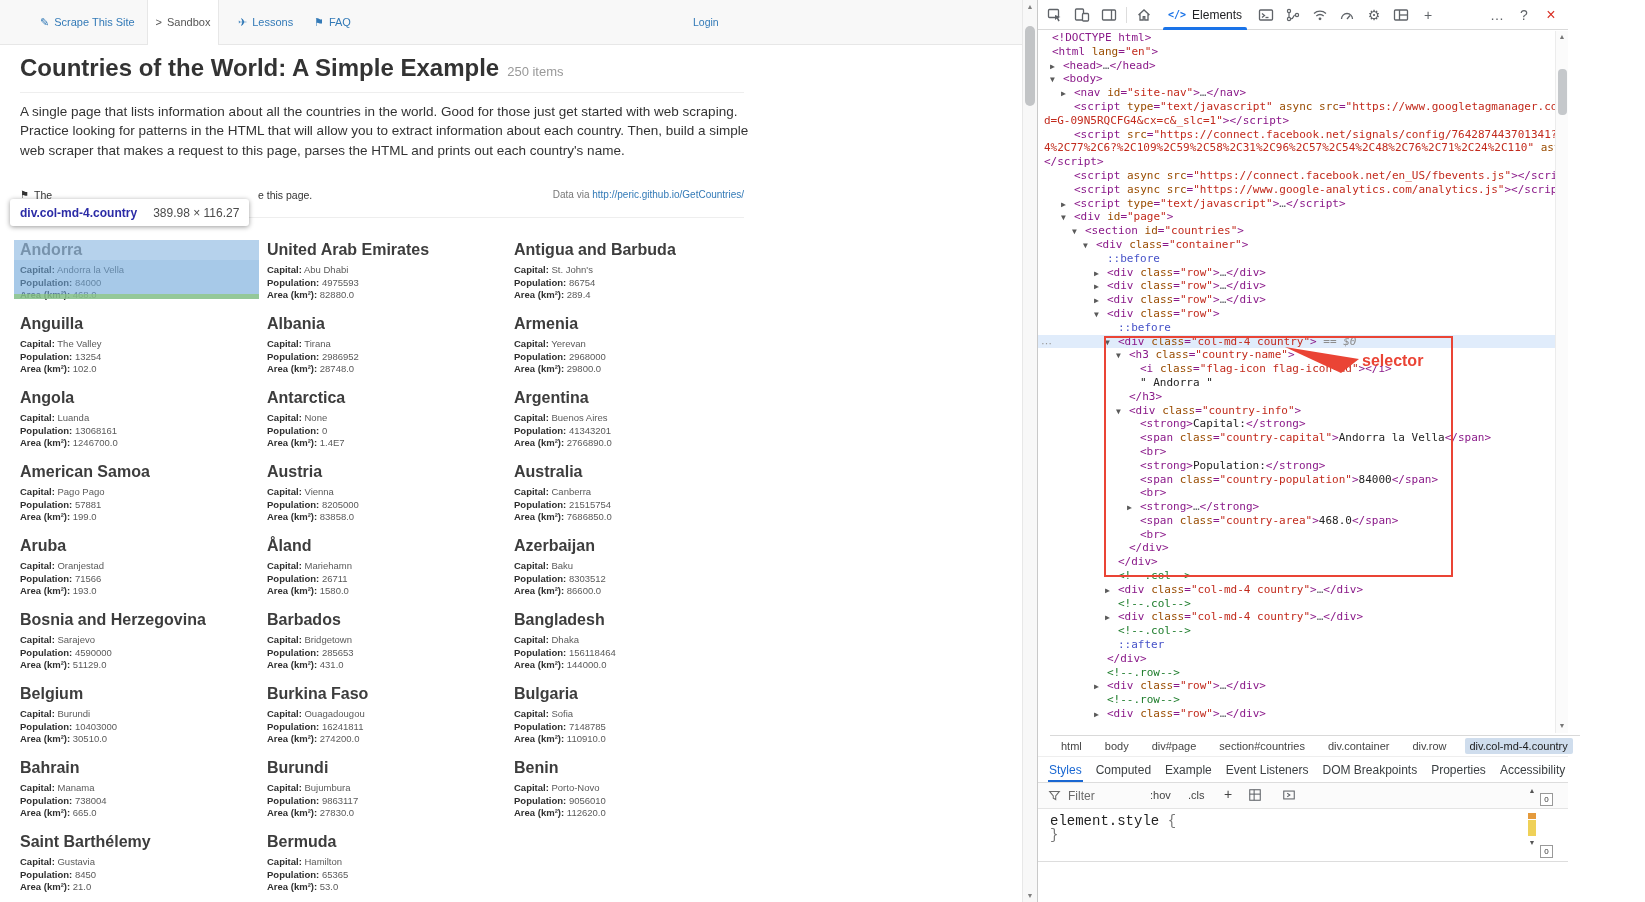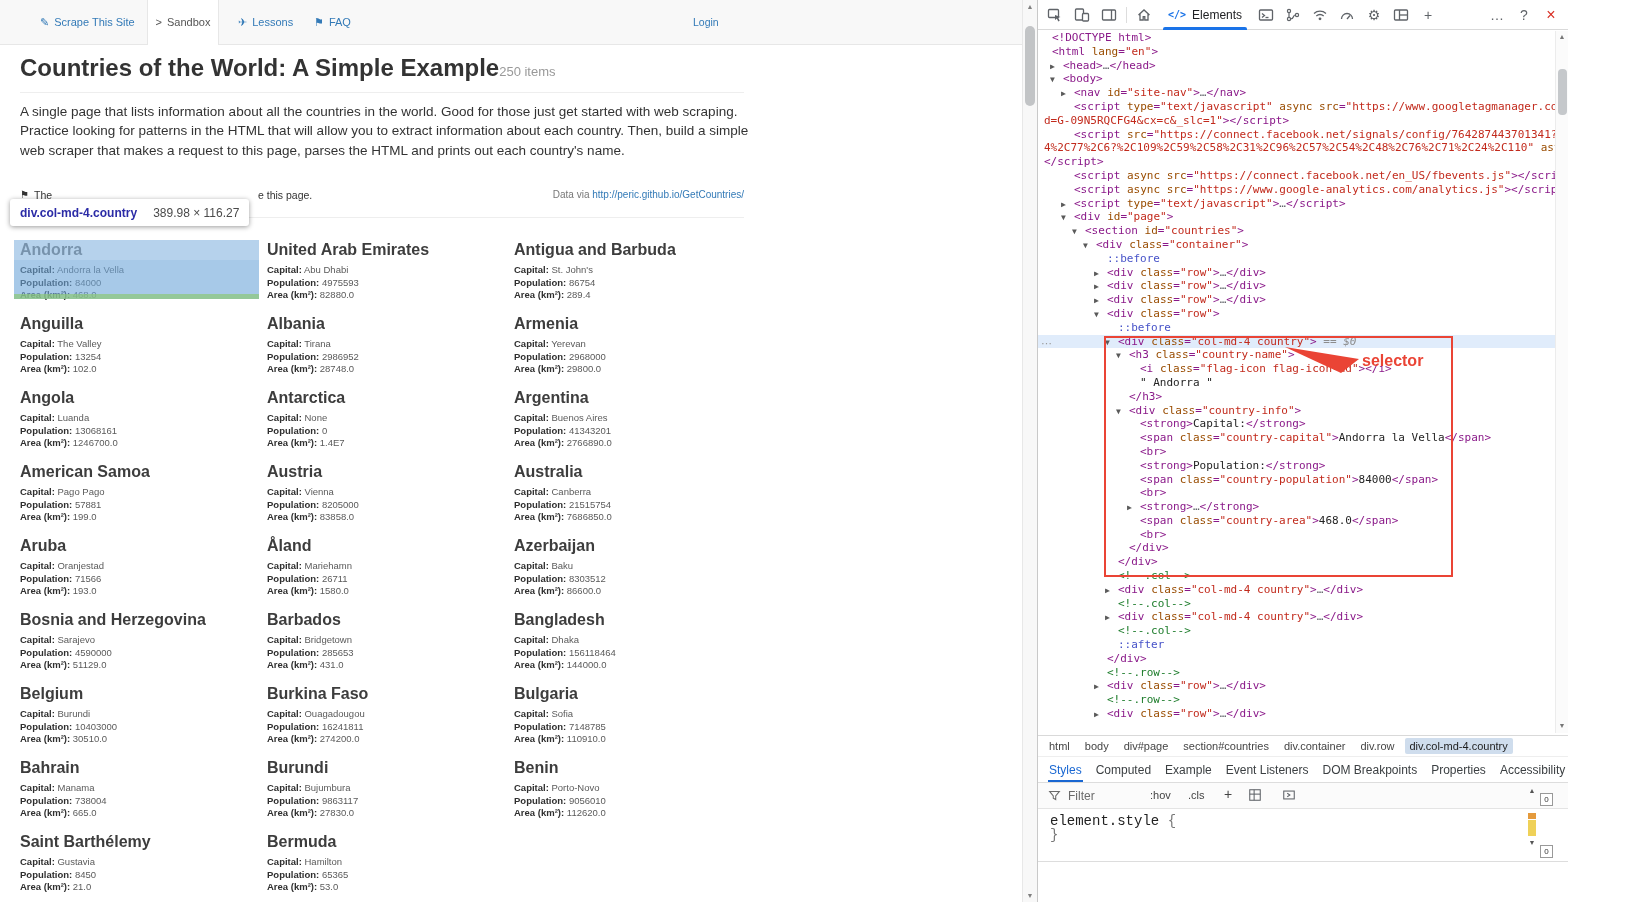--- a/index.html
+++ b/index.html
@@ -10,21 +10,21 @@
   .site-nav{position:absolute;left:0;top:0;width:1022px;height:45px;background:#f8f8f8;border-bottom:1px solid #e7e7e7;font-size:11px}
   .brand{position:absolute;left:40px;top:0;height:45px;line-height:45px;color:#337ab7;cursor:pointer;white-space:nowrap}
   .nav-item{position:absolute;top:0;height:45px;line-height:45px;color:#337ab7;white-space:nowrap}
   .nav-item.active{left:147px;width:72px;text-align:center;background:#fff;border-left:1px solid #e7e7e7;border-right:1px solid #e7e7e7;color:#555}
   .nav-lessons{left:238px}.nav-faq{left:314px}
   .nav-icon{margin-right:5px}
   .login{position:absolute;left:693px;top:0;height:45px;line-height:45px;color:#337ab7;font-size:10.5px}
 
   .title-row{position:absolute;left:20px;top:54px;white-space:nowrap}
   .page-title{font-size:24px;font-weight:600;color:#333;display:inline}
-  .items-count{font-size:13px;color:#999;}
+  .items-count{font-size:13px;color:#999;margin-left:8px}
   .hr1{position:absolute;left:20px;top:92px;width:724px;border-top:1px solid #eee}
   .lead{position:absolute;left:20px;top:102px;width:732px;font-size:13.5px;line-height:19.3px;color:#333}
   .hint-row{position:absolute;left:20px;top:189px;width:724px;height:14px;font-size:10.5px;color:#333}
   .hint-flag{position:absolute;left:0;top:0;font-size:10px;color:#333}
   .hint-prefix{position:absolute;left:14px;top:0}
   .hint-suffix{position:absolute;left:238px;top:0}
   .data-via{position:absolute;right:0;top:0;color:#777;font-size:10px}
   .data-via .link{color:#337ab7}
   .hr2{position:absolute;left:20px;top:217px;width:724px;border-top:1px solid #eee}
 
@@ -69,21 +69,21 @@
   .gutter-dots{position:absolute;left:3px;top:337px;font-size:11px;color:#9a9a9a;z-index:4;letter-spacing:1px}
 
   .sel-box{position:absolute;left:66px;top:336px;width:349px;height:241px;border:2px solid #ea4435;z-index:7;pointer-events:none}
   .annot-arrow{position:absolute;left:243px;top:341px;z-index:8}
   .annot-label{position:absolute;left:324px;top:352px;font-size:16px;font-weight:700;color:#ea4435;z-index:8}
 
   .tree-scroll{position:absolute;right:0;top:31px;width:13px;height:702px;background:#fbfbfb;border-left:1px solid #ececec;z-index:5}
   .ts-thumb{position:absolute;left:2px;top:38px;width:9px;height:46px;background:#c5c8cb;border-radius:4px}
   .ts-arrow{position:absolute;left:0;width:12px;text-align:center;font-size:7px;color:#777}
 
-  .crumbs{position:absolute;left:0;top:735px;width:100%;height:21px;border-top:1px solid #d9d9d9;display:flex;align-items:center;padding-left:6px;font-size:11px;color:#454545;gap:5px;background:#fff}
+  .crumbs{position:absolute;left:12px;top:735px;width:100%;height:21px;border-top:1px solid #d9d9d9;display:flex;align-items:center;padding-left:6px;font-size:11px;color:#454545;gap:13px;background:#fff}
   .crumb{padding:2px 5px;white-space:nowrap}
   .crumb.active{background:#cfdded;border-radius:2px;color:#1d1d1d}
 
   .dt-tabs{position:absolute;left:0;top:756px;width:100%;height:27px;border-top:1px solid #eee;border-bottom:1px solid #ddd;display:flex;align-items:stretch;padding-left:4px;font-size:12px;color:#3c4043;background:#fff}
   .dt-tab{display:flex;align-items:center;padding:0 7px;position:relative;white-space:nowrap}
   .dt-tab.active{color:#1967d2}
   .dt-tab.active::after{content:"";position:absolute;left:6px;right:6px;bottom:0;height:2px;background:#1967d2}
 
   .filter-bar{position:absolute;left:0;top:783px;width:100%;height:26px;background:#fbfbfb;border-bottom:1px solid #e4e4e4;font-size:12px;color:#6b6b6b}
   .funnel{position:absolute;left:10px;top:6px}

